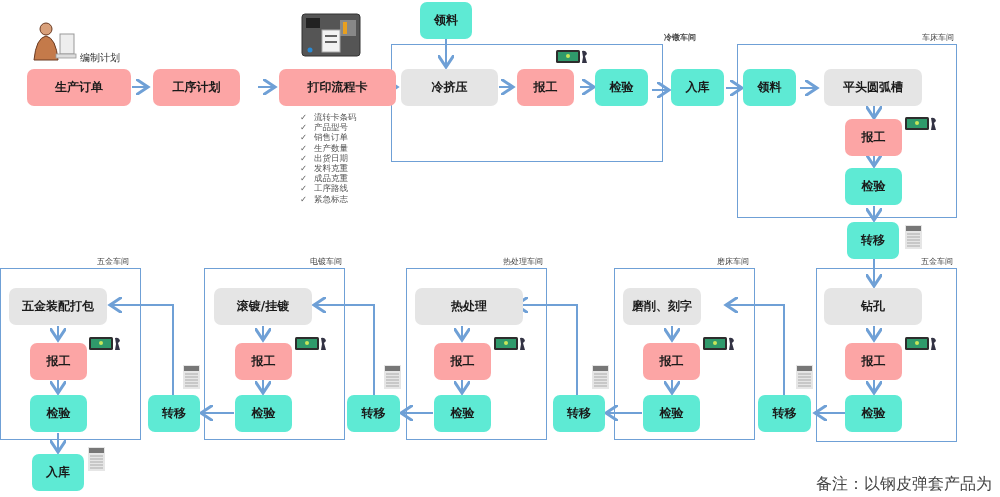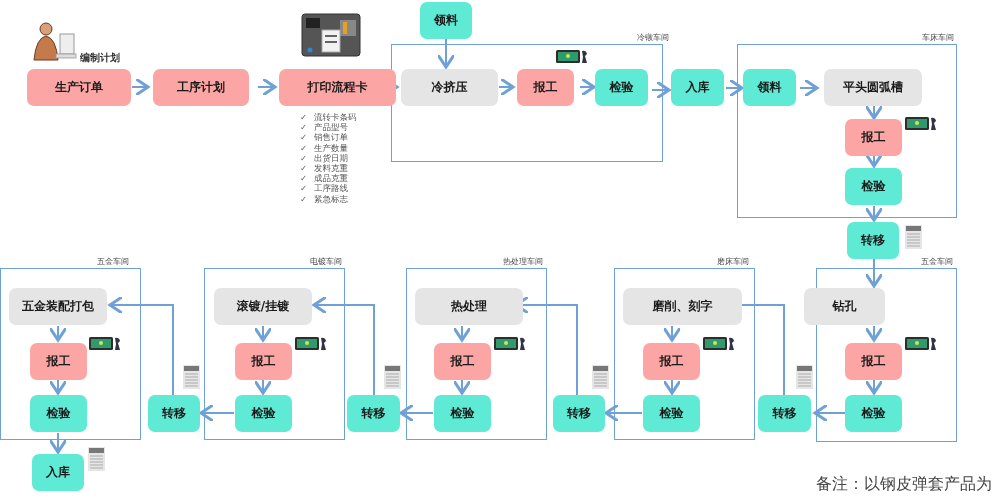--- a/index.html
+++ b/index.html
@@ -9,21 +9,21 @@
   .green{background:#e5e5e5;}
   .blue{background:#5eead4;}
   .zone{position:absolute;border:1.5px solid #6fa0d6;box-sizing:border-box;}
   .zone-label{position:absolute;font-size:8px;color:#444;white-space:nowrap;}
   svg.lines{position:absolute;left:0;top:0;width:1000px;height:497px;pointer-events:none;}
   .checklist{position:absolute;left:300px;top:112px;font-size:8.5px;color:#555;line-height:10.2px;}
   .checklist div span.ck{display:inline-block;width:14px;color:#666;}
   .tablet{position:absolute;width:34px;height:15px;}
   .doc{position:absolute;width:17px;height:24px;}
   .note{position:absolute;left:816px;top:474px;font-size:16px;color:#444;}
-  .plan-label{position:absolute;left:80px;top:51px;font-size:10px;color:#333;font-weight:bold;}
+  .plan-label{position:absolute;left:80px;top:51px;font-size:10px;color:#333;}
 </style>
 </head>
 <body>
 
 <svg class="lines" viewBox="0 0 1000 497">
   <defs>
     <marker id="ah" markerWidth="8" markerHeight="8" refX="6" refY="4" orient="auto">
       <path d="M0,0 L6,4 L0,8" fill="none" stroke="#6fa0d6" stroke-width="1.5"></path>
     </marker>
   </defs>
@@ -57,21 +57,21 @@
     <line x1="263" y1="378" x2="263" y2="393"></line>
     <line x1="234" y1="413" x2="201" y2="413"></line>
     <polyline points="173,395 173,305 110,305"></polyline>
     <line x1="58" y1="326" x2="58" y2="340"></line>
     <line x1="58" y1="378" x2="58" y2="393"></line>
     <line x1="58" y1="433" x2="58" y2="452"></line>
   </g>
 </svg>
 
 <div class="zone" style="left:391px;top:44px;width:272px;height:118px;"></div>
-<div class="zone-label" style="left:637px;top:32px;">冷镦车间</div>
+<div class="zone-label" style="left:664px;top:32px;font-weight:bold;">冷镦车间</div>
 
 <div class="zone" style="left:737px;top:44px;width:220px;height:174px;"></div>
 <div class="zone-label" style="left:922px;top:32px;">车床车间</div>
 
 <div class="zone" style="left:816px;top:268px;width:141px;height:174px;"></div>
 <div class="zone-label" style="left:921px;top:256px;">五金车间</div>
 
 <div class="zone" style="left:614px;top:268px;width:141px;height:172px;"></div>
 <div class="zone-label" style="left:717px;top:256px;">磨床车间</div>
 
@@ -86,21 +86,21 @@
 
 <svg style="position:absolute;left:28px;top:20px;width:50px;height:42px;" viewBox="0 0 50 42">
   <circle cx="18" cy="9" r="6" fill="#d9a07a" stroke="#6b3b22" stroke-width="1"></circle>
   <path d="M6,40 Q8,18 18,16 Q28,18 30,40 Z" fill="#c47a4a" stroke="#6b3b22" stroke-width="1"></path>
   <rect x="32" y="14" width="14" height="20" fill="#eeeeee" stroke="#999" stroke-width="1"></rect>
   <rect x="28" y="34" width="20" height="4" fill="#dddddd" stroke="#999" stroke-width="0.8"></rect>
 </svg>
 <div class="plan-label">编制计划</div>
 
 <div class="node orange" style="left:27px;top:69px;width:104px;height:37px;">生产订单</div>
-<div class="node orange" style="left:153px;top:69px;width:96px;height:37px;">工序计划</div>
+<div class="node orange" style="left:153px;top:69px;width:87px;height:37px;">工序计划</div>
 
 <svg style="position:absolute;left:300px;top:12px;width:62px;height:46px;" viewBox="0 0 62 46">
   <rect x="2" y="2" width="58" height="42" rx="3" fill="#555" stroke="#333"></rect>
   <rect x="6" y="6" width="14" height="10" fill="#222"></rect>
   <rect x="40" y="8" width="16" height="16" fill="#888"></rect>
   <rect x="43" y="10" width="4" height="12" fill="#e8a020"></rect>
   <rect x="22" y="18" width="18" height="22" fill="#f2f2f2" stroke="#aaa"></rect>
   <line x1="25" y1="24" x2="37" y2="24" stroke="#333" stroke-width="1.5"></line>
   <line x1="25" y1="30" x2="37" y2="30" stroke="#333" stroke-width="1.5"></line>
   <circle cx="10" cy="38" r="2.5" fill="#2a8ad4"></circle>
@@ -127,27 +127,27 @@
 
 <div class="node blue" style="left:671px;top:69px;width:53px;height:37px;">入库</div>
 
 <div class="node blue" style="left:743px;top:69px;width:53px;height:37px;">领料</div>
 <div class="node green" style="left:824px;top:69px;width:98px;height:37px;">平头圆弧槽</div>
 <div class="node orange" style="left:845px;top:119px;width:57px;height:37px;">报工</div>
 <div class="node blue" style="left:845px;top:168px;width:57px;height:37px;">检验</div>
 
 <div class="node blue" style="left:847px;top:222px;width:52px;height:37px;">转移</div>
 
-<div class="node green" style="left:804px;top:288px;width:81px;height:37px;font-family:Liberation Serif, serif;">钻孔</div>
+<div class="node green" style="left:824px;top:288px;width:98px;height:37px;font-family:Liberation Serif, serif;">钻孔</div>
 <div class="node orange" style="left:845px;top:343px;width:57px;height:37px;">报工</div>
 <div class="node blue" style="left:845px;top:395px;width:57px;height:37px;">检验</div>
 
 <div class="node blue" style="left:758px;top:395px;width:53px;height:37px;">转移</div>
 
-<div class="node green" style="left:623px;top:288px;width:119px;height:37px;">磨削、刻字</div>
+<div class="node green" style="left:623px;top:288px;width:78px;height:37px;">磨削、刻字</div>
 <div class="node orange" style="left:643px;top:343px;width:57px;height:37px;">报工</div>
 <div class="node blue" style="left:643px;top:395px;width:57px;height:37px;">检验</div>
 
 <div class="node blue" style="left:553px;top:395px;width:52px;height:37px;">转移</div>
 
 <div class="node green" style="left:415px;top:288px;width:108px;height:37px;">热处理</div>
 <div class="node orange" style="left:434px;top:343px;width:57px;height:37px;">报工</div>
 <div class="node blue" style="left:434px;top:395px;width:57px;height:37px;">检验</div>
 
 <div class="node blue" style="left:347px;top:395px;width:53px;height:37px;">转移</div>

